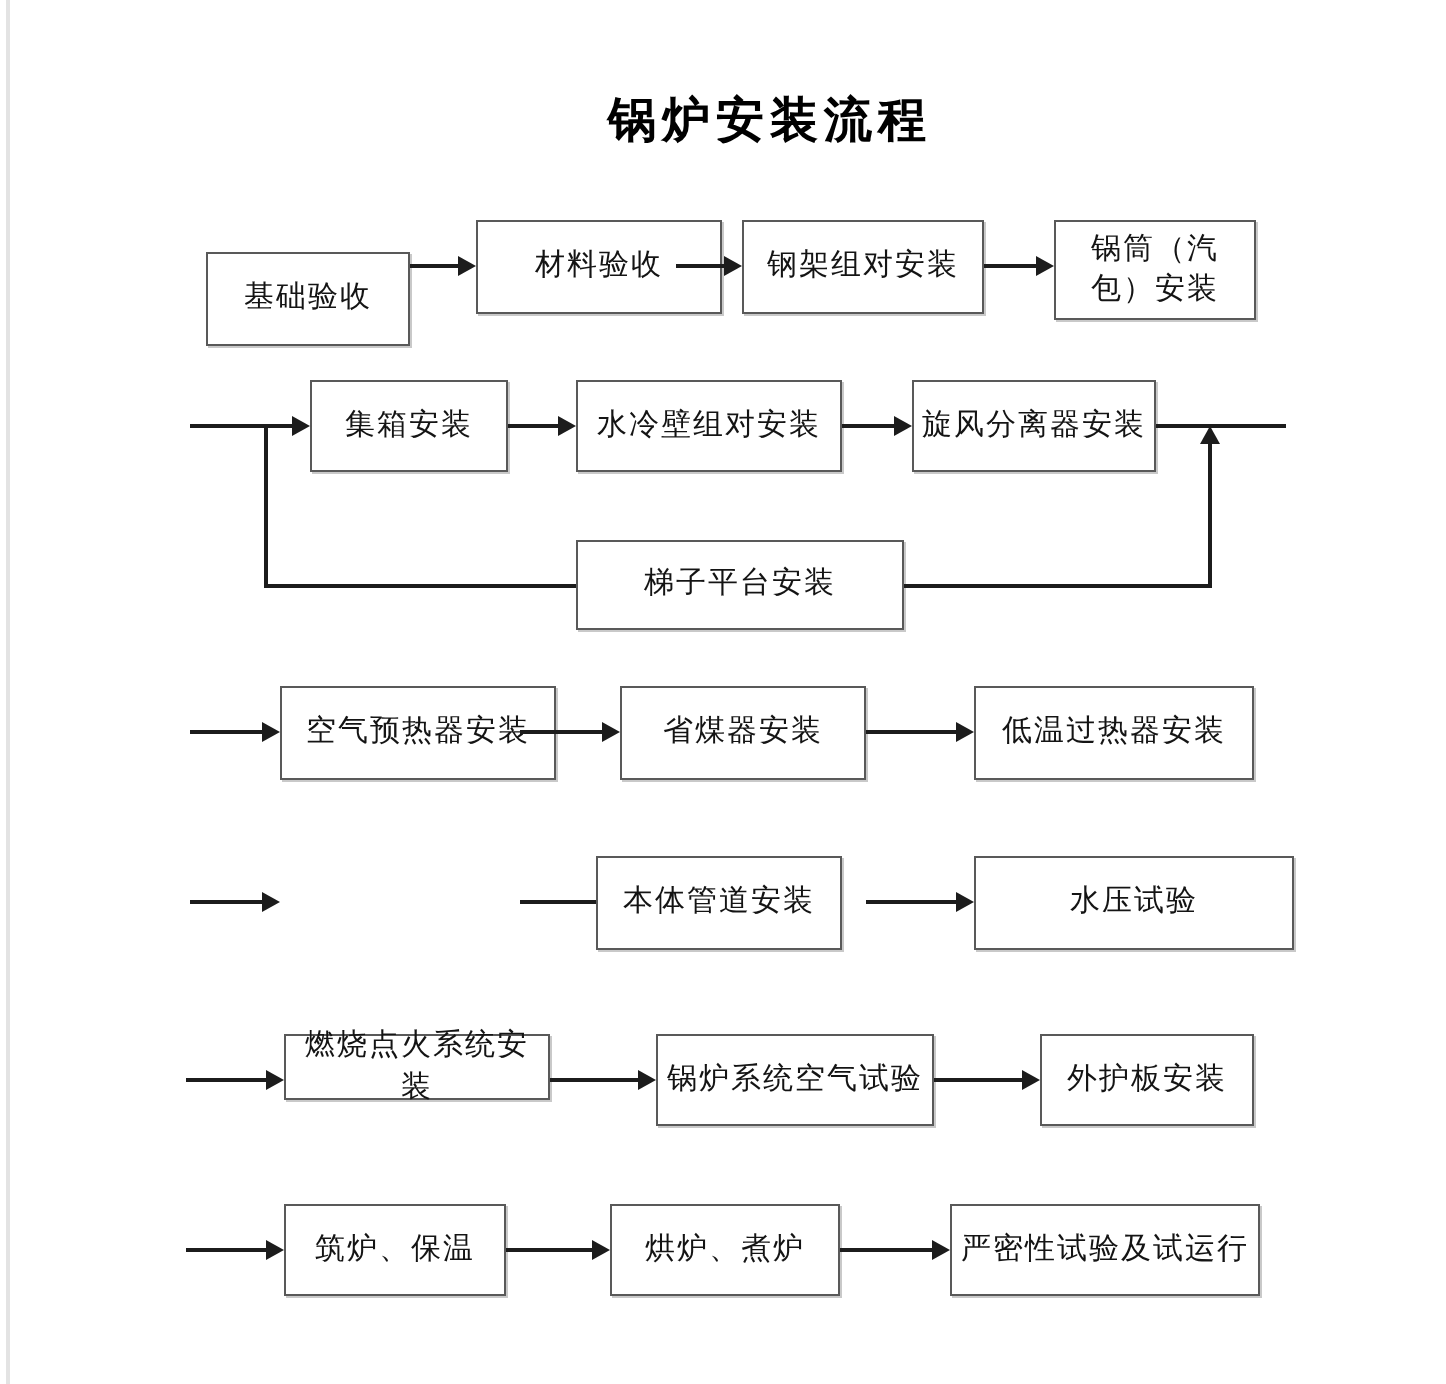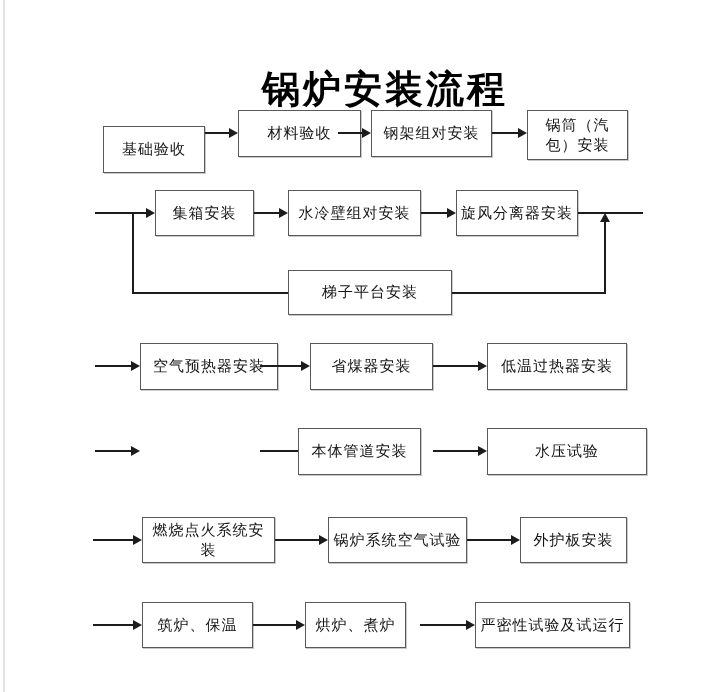--- a/index.html
+++ b/index.html
@@ -11,23 +11,22 @@
     color:#1a1a1a;
     overflow:hidden;
   }
   #page-edge{
     position:absolute;left:3px;top:0;width:2px;height:692px;
     background:#e3e3e3;
   }
   #title{
     position:absolute;left:55px;top:44px;width:660px;
     text-align:center;
-    font-size:38px;font-weight:bold;letter-spacing:3px;
+    font-size:24px;font-weight:bold;letter-spacing:3px;
     color:#000000;
-    margin-top:20px;
   }
   .fbox{
     position:absolute;
     box-sizing:border-box;
     border:1px solid #595959;
     box-shadow:1px 1px 0 #c9c9c9;
     background:#ffffff;
     display:flex;align-items:center;justify-content:center;
     text-align:center;
     font-size:15px;line-height:1.35;letter-spacing:1px;
@@ -115,35 +114,35 @@
 
   <div class="fbox" style="left:298px;top:428px;width:123px;height:47px">本体管道安装</div>
   <div class="hline" style="left:433px;top:450px;width:46px"></div>
   <div class="arr-r" style="left:478px;top:446px"></div>
 
   <div class="fbox" style="left:487px;top:428px;width:160px;height:47px">水压试验</div>
 
   <div class="hline" style="left:93px;top:539px;width:41px"></div>
   <div class="arr-r" style="left:133px;top:535px"></div>
 
-  <div class="fbox" style="left:142px;top:517px;width:133px;height:46px">燃烧点火系统安装</div>
+  <div class="fbox" style="left:142px;top:517px;width:133px;height:33px">燃烧点火系统安装</div>
   <div class="hline" style="left:275px;top:539px;width:45px"></div>
   <div class="arr-r" style="left:319px;top:535px"></div>
 
   <div class="fbox" style="left:328px;top:517px;width:139px;height:46px">锅炉系统空气试验</div>
   <div class="hline" style="left:467px;top:539px;width:45px"></div>
   <div class="arr-r" style="left:511px;top:535px"></div>
 
   <div class="fbox" style="left:520px;top:517px;width:107px;height:46px">外护板安装</div>
 
   <div class="hline" style="left:93px;top:624px;width:41px"></div>
   <div class="arr-r" style="left:133px;top:620px"></div>
 
   <div class="fbox" style="left:142px;top:602px;width:111px;height:46px">筑炉、保温</div>
   <div class="hline" style="left:253px;top:624px;width:44px"></div>
   <div class="arr-r" style="left:296px;top:620px"></div>
 
-  <div class="fbox" style="left:305px;top:602px;width:101px;height:46px">烘炉、煮炉</div>
+  <div class="fbox" style="left:305px;top:602px;width:115px;height:46px">烘炉、煮炉</div>
   <div class="hline" style="left:420px;top:624px;width:47px"></div>
   <div class="arr-r" style="left:466px;top:620px"></div>
 
   <div class="fbox" style="left:475px;top:602px;width:155px;height:46px">严密性试验及试运行</div>
 </div>
 
 </body></html>

